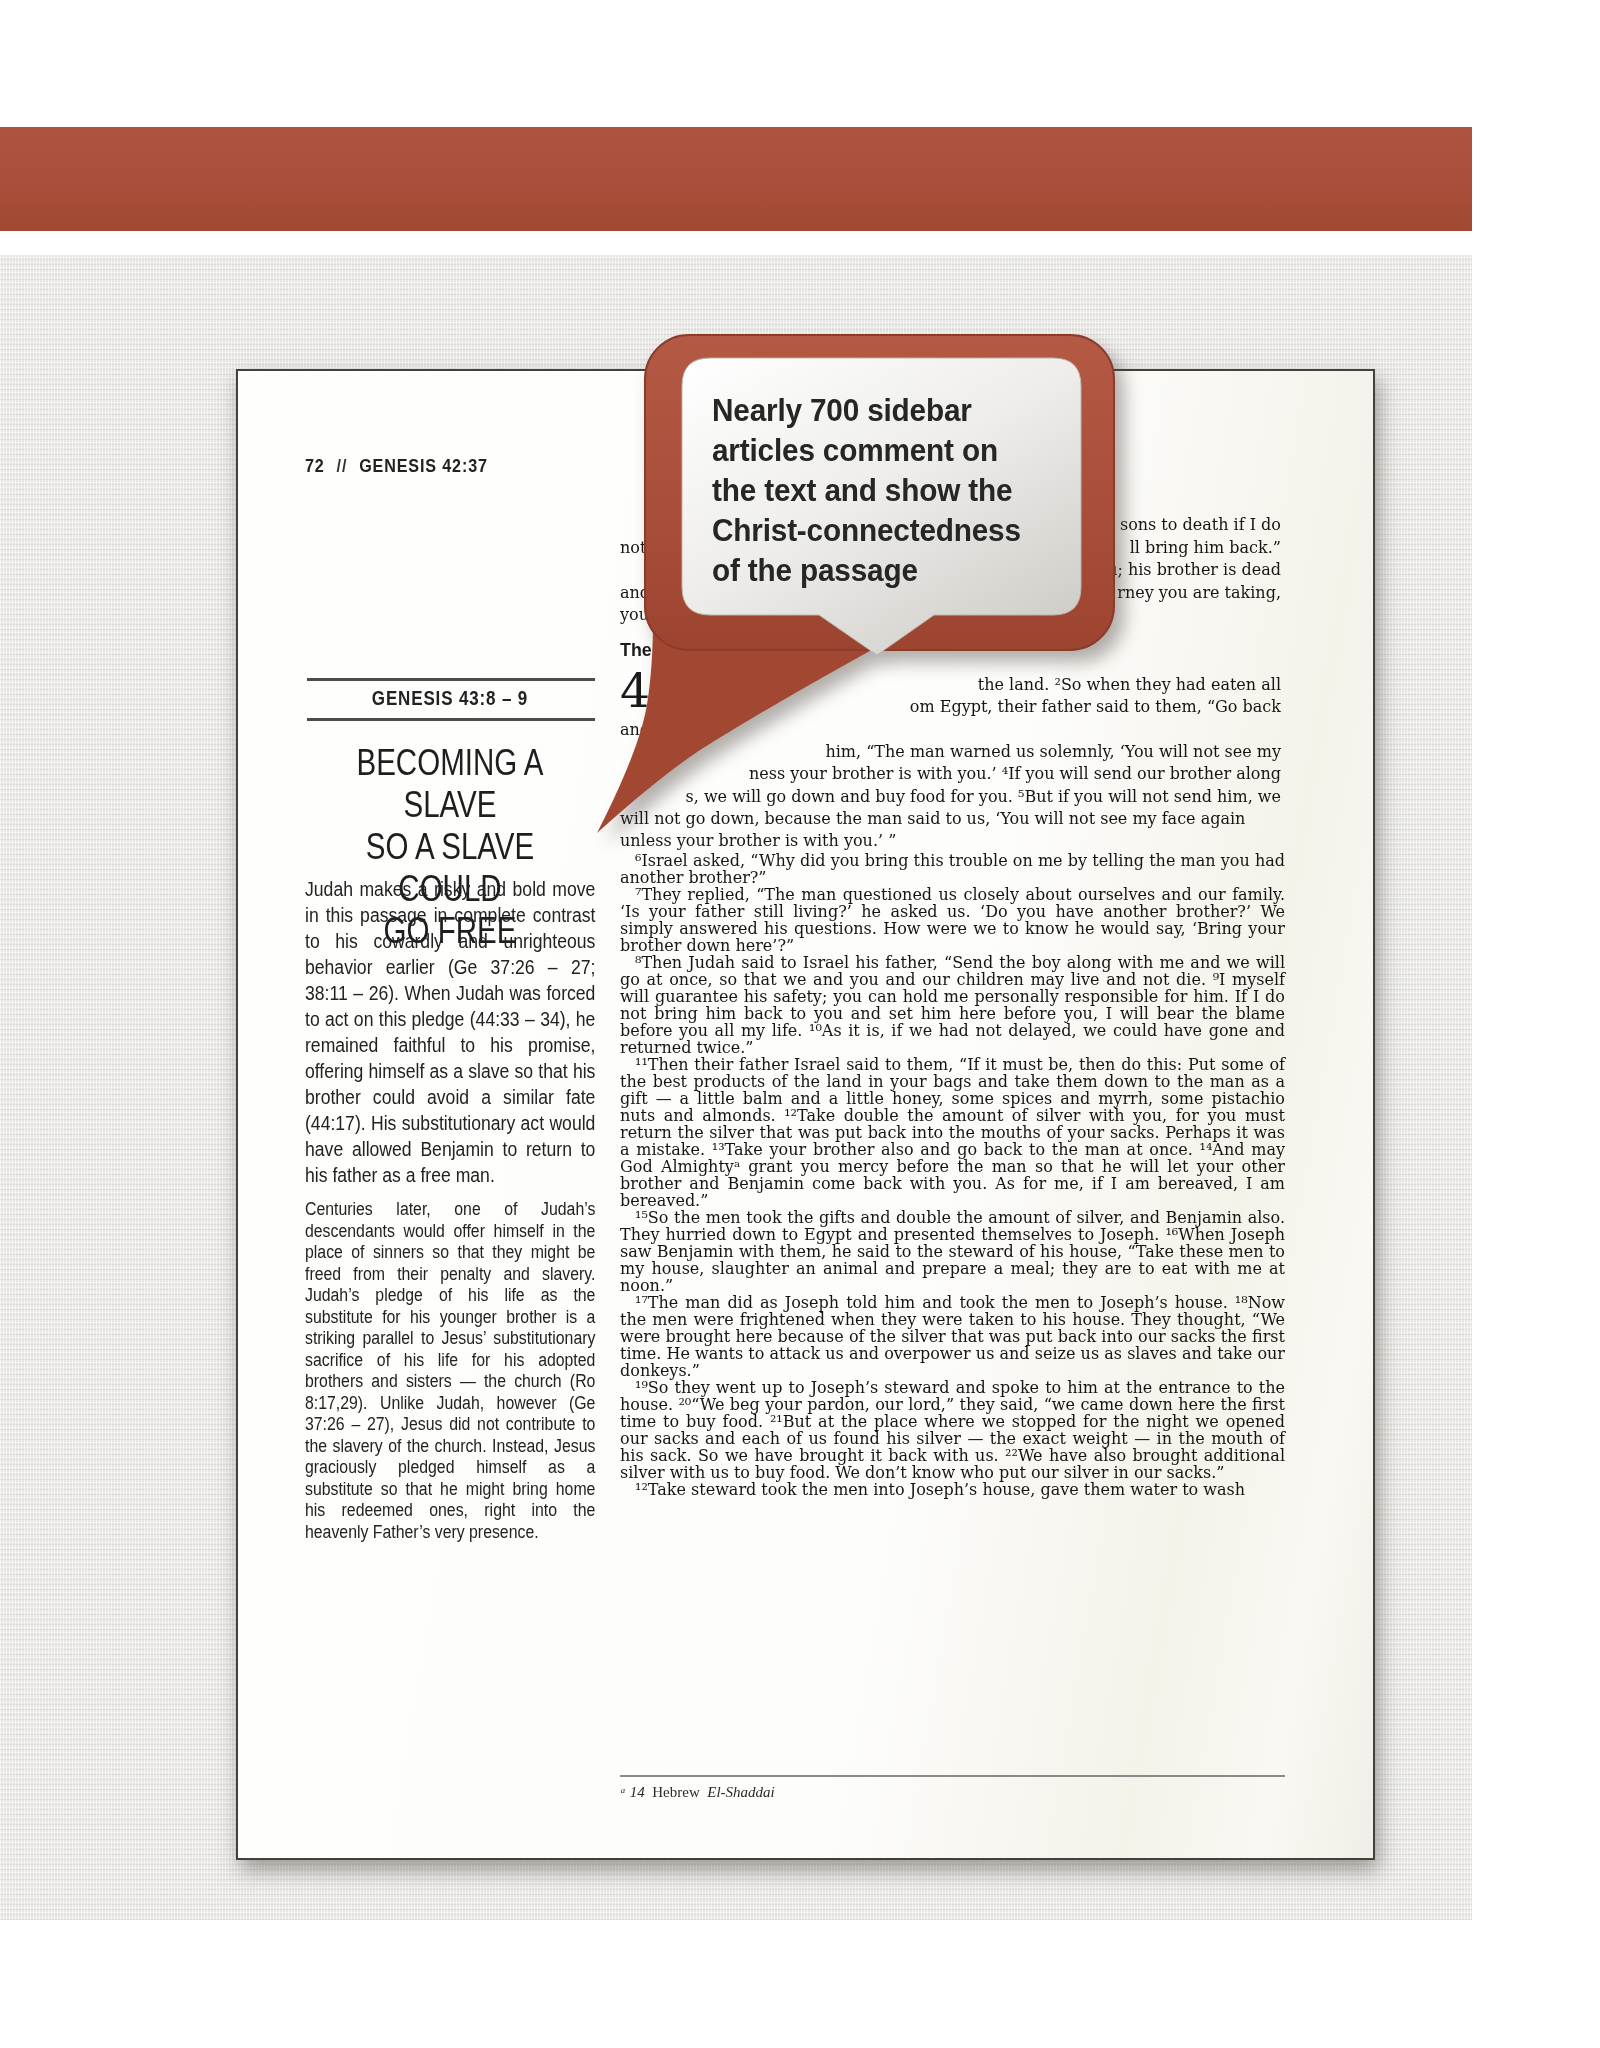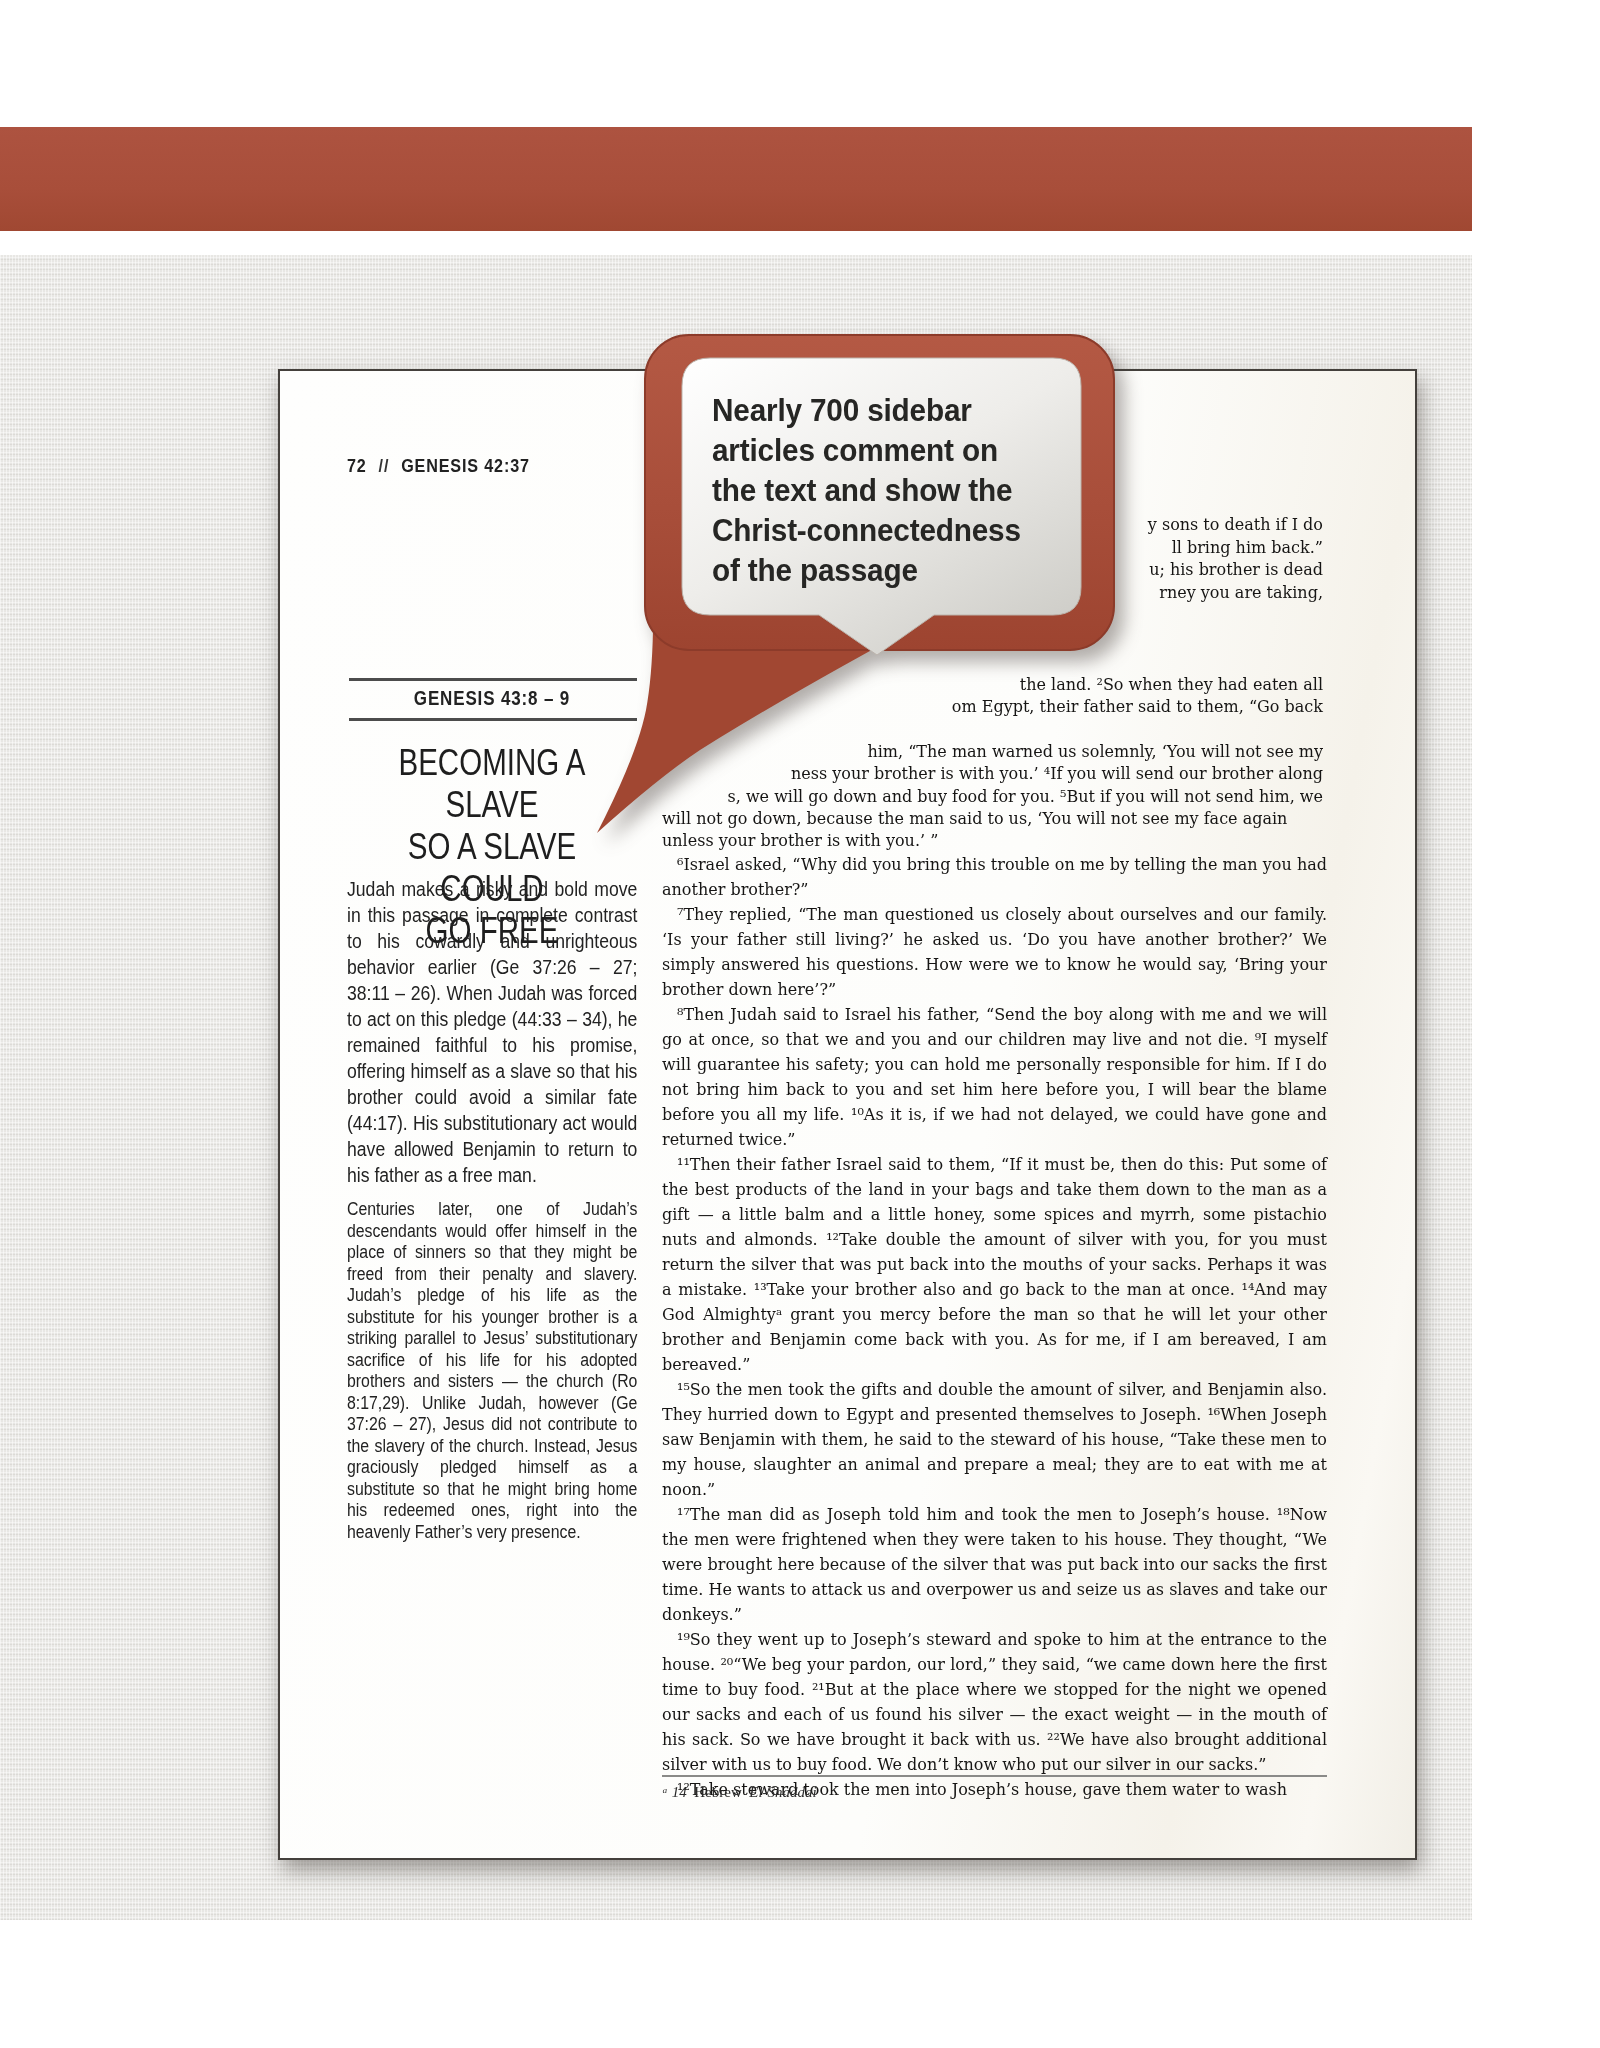--- a/index.html
+++ b/index.html
@@ -12,31 +12,31 @@
   .linen{position:absolute;left:0;top:255px;width:1472px;height:1665px;
          background-color:#e8e7e4;
          background-image:
            repeating-linear-gradient(90deg, rgba(255,255,255,.5) 0 1px, rgba(0,0,0,0) 1px 3px),
            repeating-linear-gradient(0deg, rgba(206,204,199,.45) 0 1px, rgba(255,255,255,.4) 2px 3px, rgba(0,0,0,0) 3px 5px);}
 
   
   .page{position:absolute;left:236px;top:369px;width:1139px;height:1491px;box-sizing:border-box;
         border:2px solid #44403c;
         background:linear-gradient(100deg,#fefefd 0%,#fdfdfb 60%,#f5f2ea 82%,#faf8f3 92%,#f1eee6 100%);
-        box-shadow:4px 10px 20px rgba(90,84,78,.55);margin-left:42px;}
+        box-shadow:4px 10px 20px rgba(90,84,78,.55);}
 
   .pg-header{position:absolute;left:67px;top:84px;font-size:19px;font-weight:700;color:#222;
              letter-spacing:1px;transform:scaleX(.85);transform-origin:0 0;white-space:nowrap;}
   .pg-header .sep{margin:0 14px;color:#333;}
 
   
   .serif{font-family:"DejaVu Serif","Liberation Serif",serif;color:#161514;}
   .frag{position:absolute;font-size:16px;line-height:20px;white-space:nowrap;}
   .frag.r{right:92px;text-align:right;}
-  .col-flow{position:absolute;left:382px;top:481px;width:665px;font-size:16px;line-height:25px;
+  .col-flow{position:absolute;left:382px;top:481px;width:665px;font-size:16px;line-height:17px;
             text-align:justify;}
   .col-flow p{margin:0;text-indent:15px;}
   .section-head{position:absolute;left:382px;top:268px;font-size:19px;font-weight:700;color:#1b1b1b;
                 transform:scaleX(.94);transform-origin:0 0;white-space:nowrap;}
   .chapter-num{position:absolute;left:382px;top:297px;font-size:47px;line-height:46px;color:#1b1b1b;}
   .chapter-cap{position:absolute;left:424px;top:306px;font-size:22px;}
 
   .foot-rule{position:absolute;left:382px;top:1404px;width:665px;height:2px;background:#8a8a88;}
   .footnote{position:absolute;left:382px;top:1413px;font-size:15px;color:#2a2a2a;font-family:Liberation Serif, serif;}
   .footnote .it{font-style:italic;}

